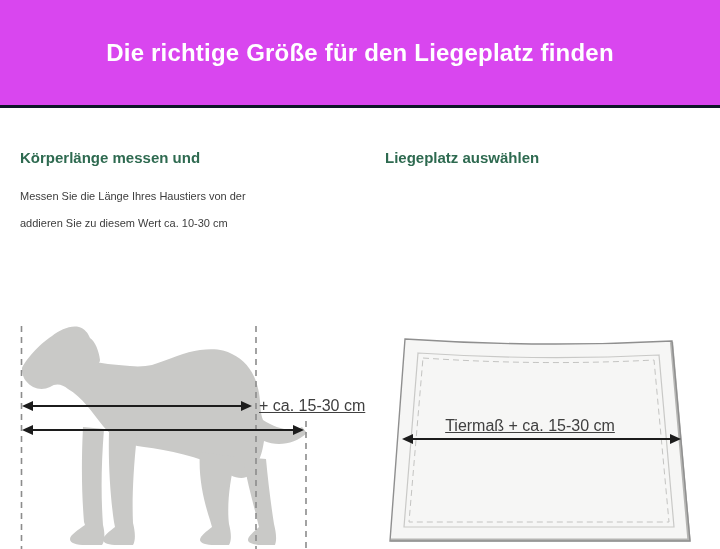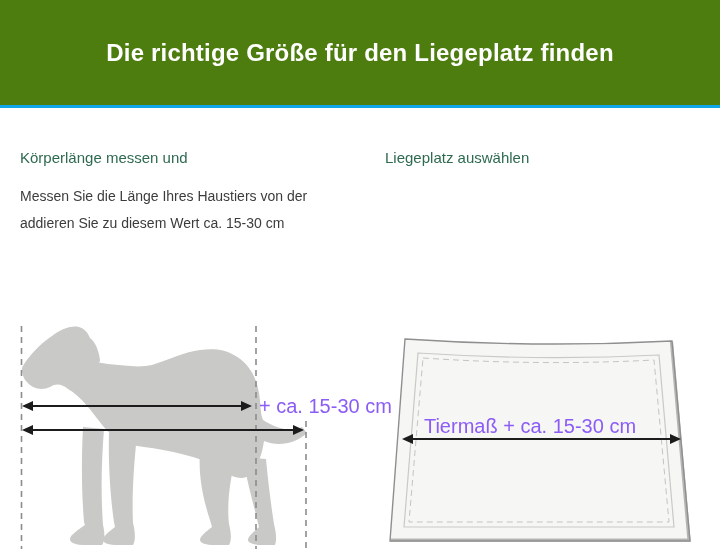--- a/index.html
+++ b/index.html
@@ -2,62 +2,62 @@
 <html><head>
 <meta charset="utf-8">
 <style>
   html,body{margin:0;padding:0;background:#ffffff;}
   .page{
     position:relative;width:720px;height:549px;overflow:hidden;background:#ffffff;
     font-family:"Liberation Sans","DejaVu Sans",sans-serif;color:#3C3C3C;
   }
   .banner{
     position:absolute;left:0;top:0;width:720px;height:108px;box-sizing:border-box;
-    background:#4d7c0f;border-bottom:3px solid #0ea5e9;
+    background:#d946ef;border-bottom:3px solid #0f172a;
     display:flex;align-items:center;justify-content:center;
   }
   .banner h1{
     margin:0;color:#ffffff;font-size:24px;font-weight:600;letter-spacing:.2px;white-space:nowrap;
   }
   .col{position:absolute;top:146px;}
   .col-left{left:20px;width:345px;}
   .col-right{left:385px;width:320px;}
   .col h2{
-    margin:0;font-size:15px;font-weight:400;color:#2E6A50;line-height:23px;
+    margin:0;font-size:15px;font-weight:700;color:#2E6A50;line-height:23px;
   }
   .col h2 span{display:block;white-space:nowrap;}
-  .bodytext{margin:14px 0 0 0;font-size:14px;line-height:27px;color:#3C3C3C;}
+  .bodytext{margin:14px 0 0 0;font-size:11px;line-height:27px;color:#3C3C3C;}
   .bodytext span{display:block;white-space:nowrap;}
   .col-right .bodytext{margin-top:37px;}
   .diagram{position:absolute;top:317px;width:360px;height:232px;}
   .diagram-dog{left:0;}
   .diagram-mat{left:360px;}
   .diagram svg{position:absolute;left:0;top:0;width:100%;height:100%;display:block;}
   .measure-label{
-    position:absolute;font-size:20px;color:#8b5cf6;white-space:nowrap;line-height:18px;
+    position:absolute;font-size:16px;color:#404040;white-space:nowrap;line-height:18px;text-decoration:underline;
   }
   .dog-label{left:259px;top:80px;}
   .mat-label{left:50px;top:100px;width:240px;text-align:center;}
 </style>
 </head>
 <body>
 
 <div class="page">
 
   <header class="banner">
     <h1>Die richtige Größe für den Liegeplatz finden</h1>
   </header>
 
   <section class="col col-left">
     <h2>
       <span>Körperlänge messen und</span>
     </h2>
     <p class="bodytext">
       <span>Messen Sie die Länge Ihres Haustiers von der</span>
-      <span>addieren Sie zu diesem Wert ca. 15-30 cm</span>
+      <span>addieren Sie zu diesem Wert ca. 10-30 cm</span>
     </p>
   </section>
 
   <section class="col col-right">
     <h2>
       <span>Liegeplatz auswählen</span>
     </h2>
   </section>
 
   <div class="diagram diagram-dog">

